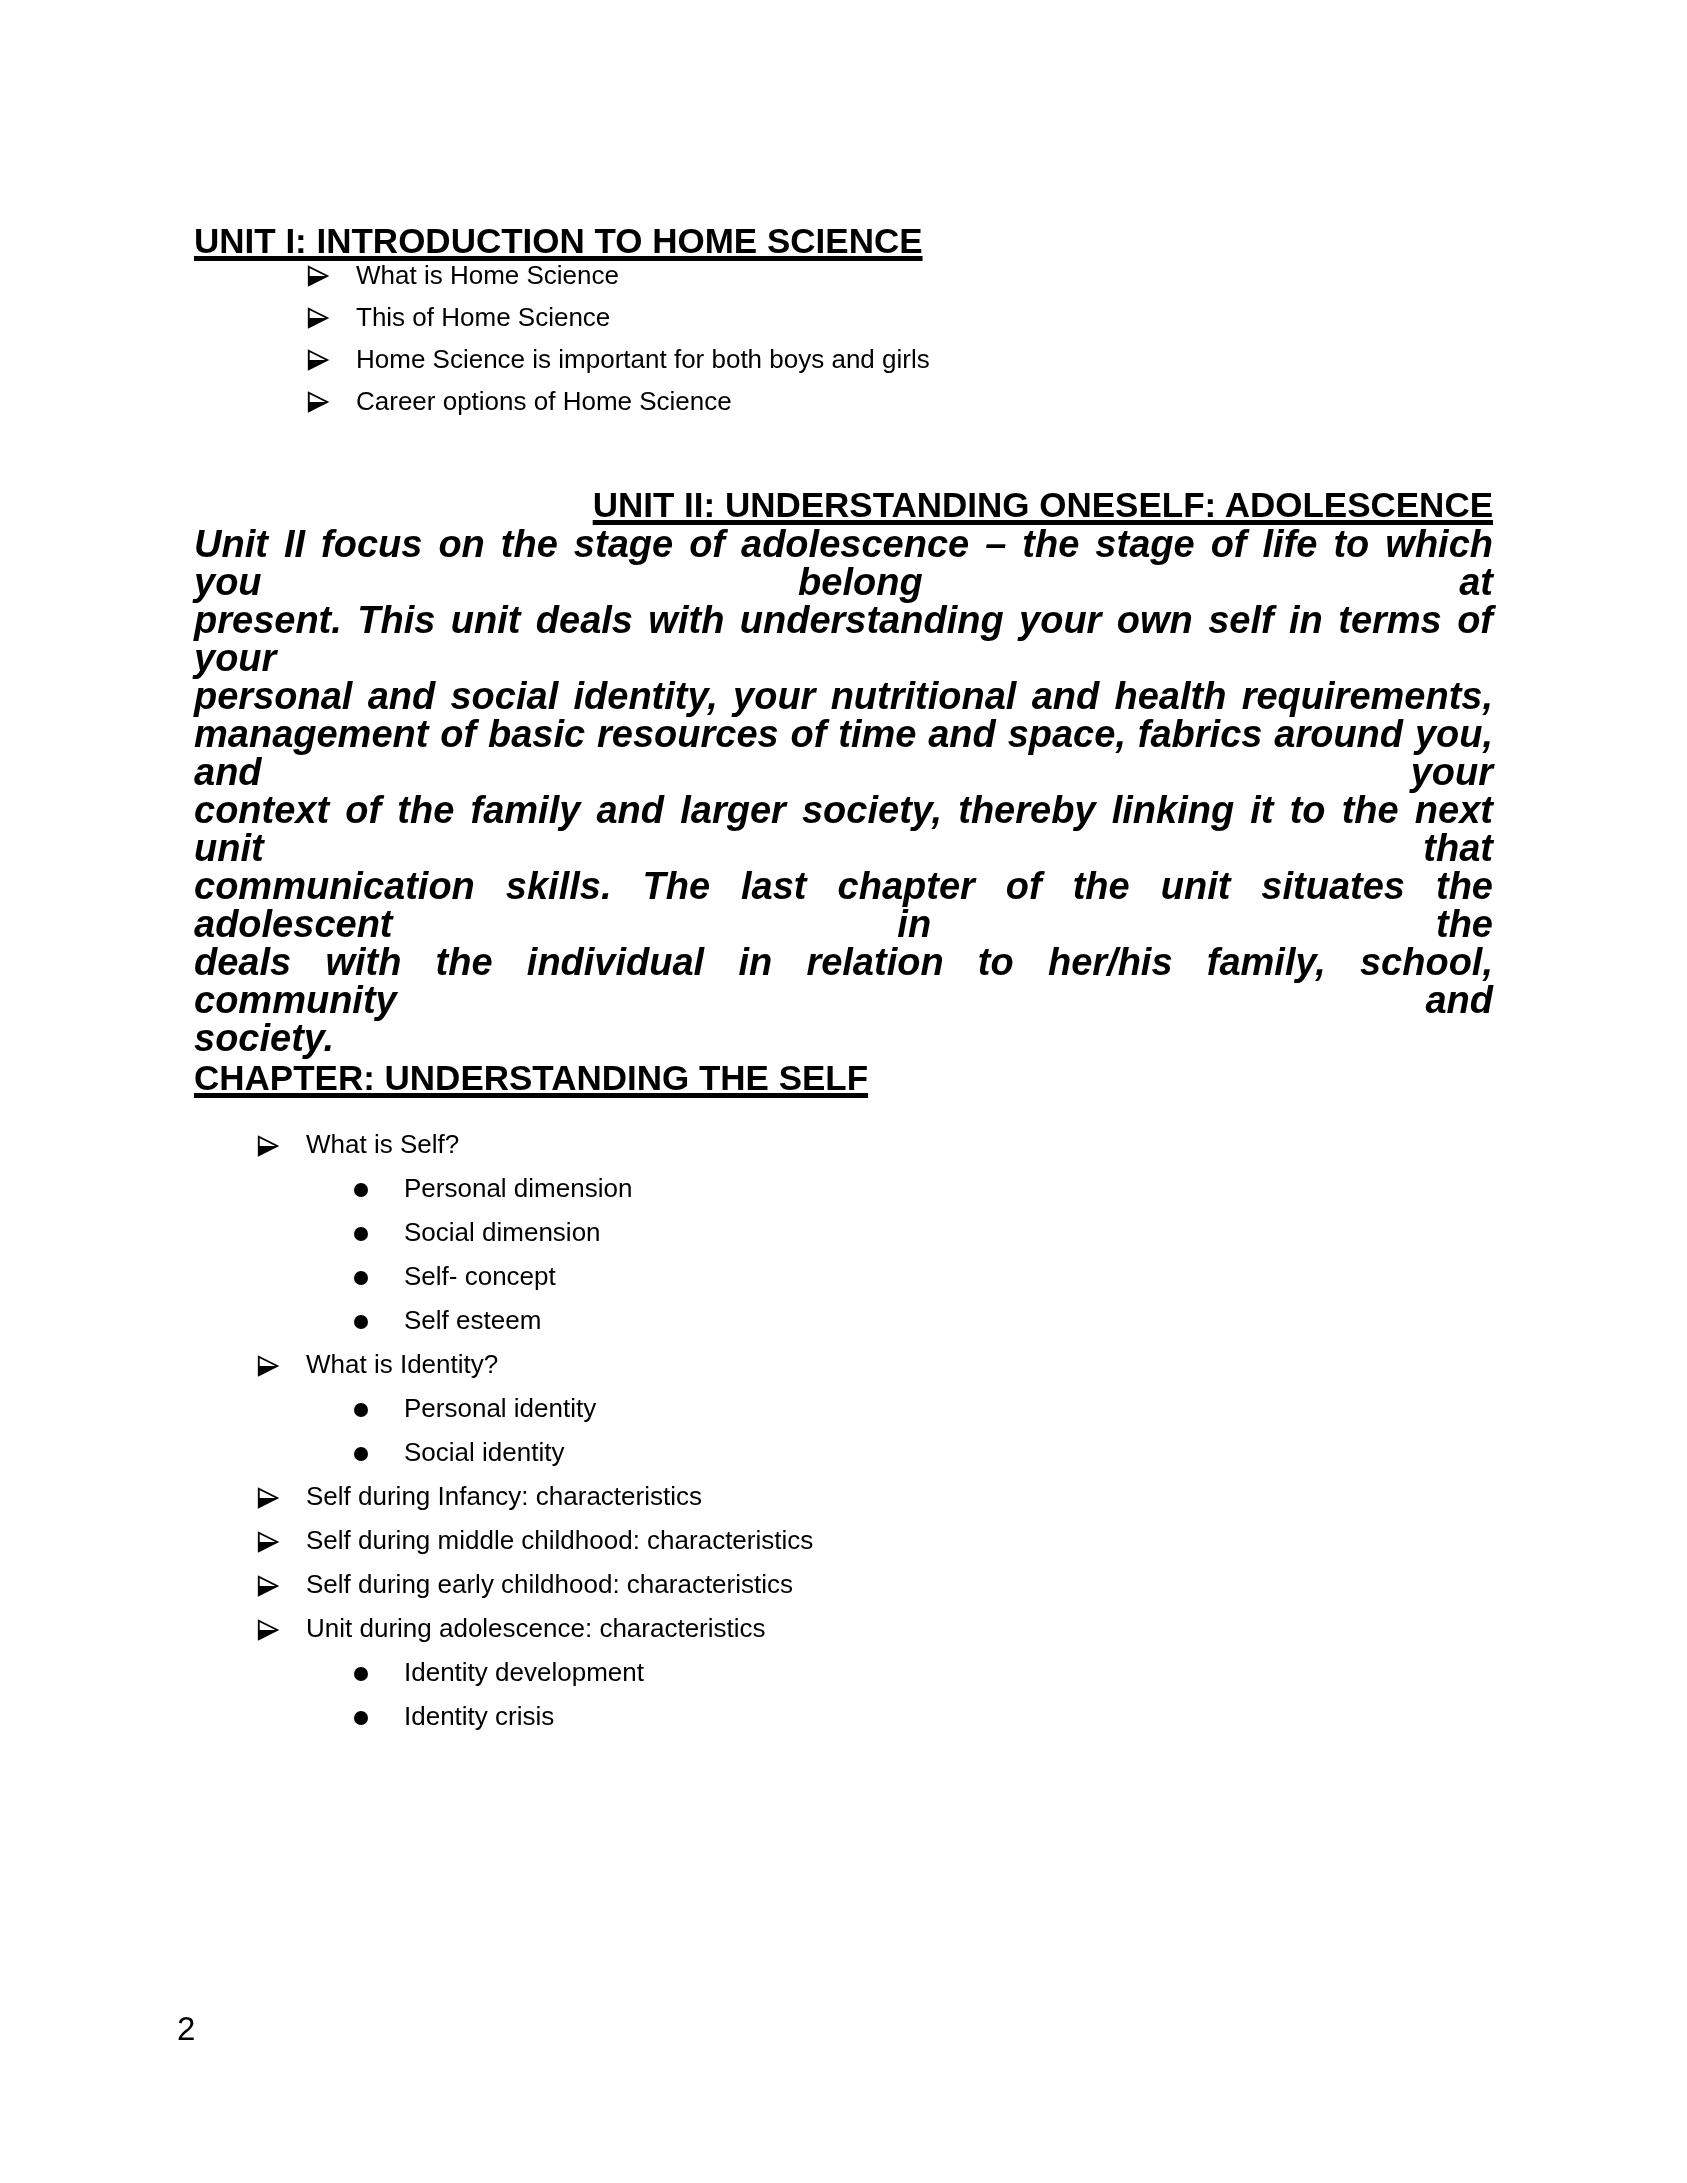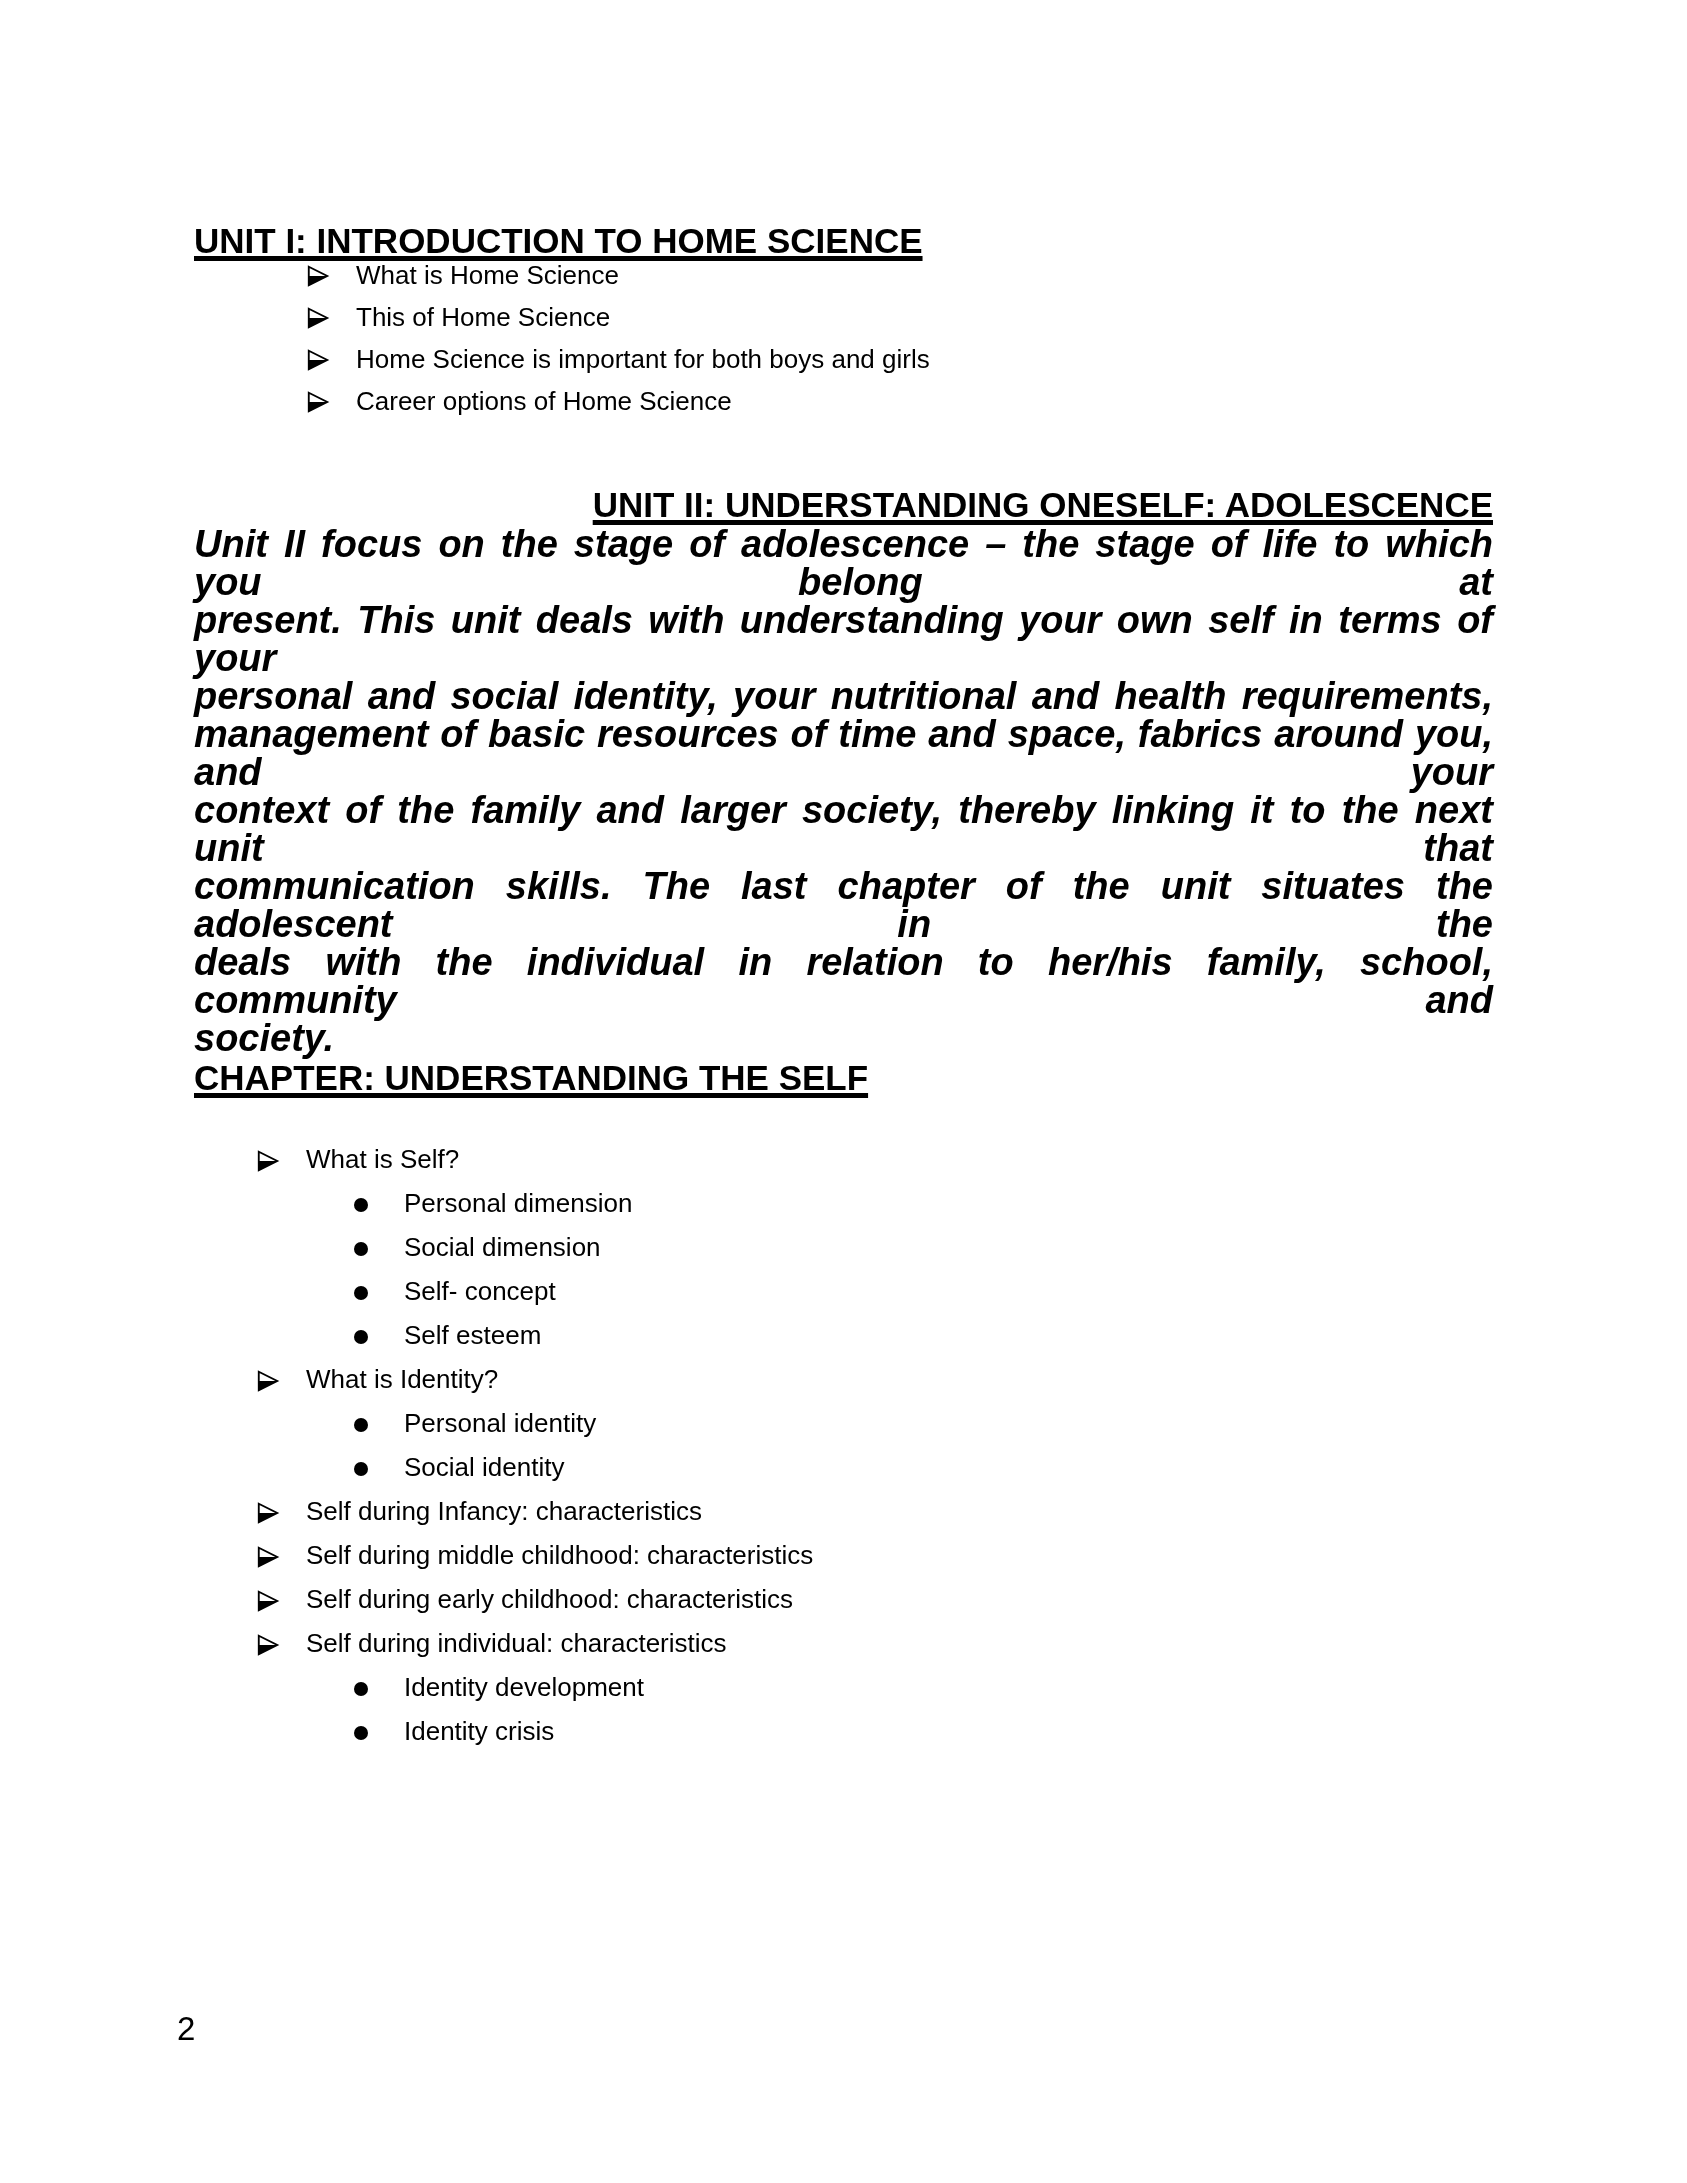--- a/index.html
+++ b/index.html
@@ -48,21 +48,21 @@
     font-style: italic;
   }
   .jline {
     line-height: 38px;
     text-align: justify;
     text-align-last: justify;
     white-space: normal;
   }
   .jline.last { text-align-last: left; }
 
-  .outline { margin-top: 39px; }
+  .outline { margin-top: 24px; }
   .outline .row { line-height: 44px; }
   .outline .row.l1 { padding-left: 112px; }
   .outline .row.l1 .arrow { left: 62px; top: 11.2px; }
   .outline .row.l2 { padding-left: 210px; }
 
   .arrow {
     position: absolute;
     width: 24px;
     height: 24px;
     display: inline-block;
@@ -169,21 +169,21 @@
           <svg width="24" height="24" viewBox="0 0 26 26" aria-hidden="true">
             <path d="M3 3 L23 13 L3 23 Z" fill="#ffffff" stroke="#000000" stroke-width="2" stroke-linejoin="miter"></path>
             <path d="M3 13 L23 13 L3 23 Z" fill="#000000"></path>
           </svg>
         </span><span class="txt">Self during early childhood: characteristics</span></div>
       <div class="row l1"><span class="arrow">
           <svg width="24" height="24" viewBox="0 0 26 26" aria-hidden="true">
             <path d="M3 3 L23 13 L3 23 Z" fill="#ffffff" stroke="#000000" stroke-width="2" stroke-linejoin="miter"></path>
             <path d="M3 13 L23 13 L3 23 Z" fill="#000000"></path>
           </svg>
-        </span><span class="txt">Self during individual: characteristics</span></div>
+        </span><span class="txt">Unit during adolescence: characteristics</span></div>
       <div class="row l2"><span class="dot"></span><span class="txt">Identity development</span></div>
       <div class="row l2"><span class="dot"></span><span class="txt">Identity crisis</span></div>
     </div>
 
 </div>
 
 <div class="page-number">2</div>
 
 
 </body></html>

